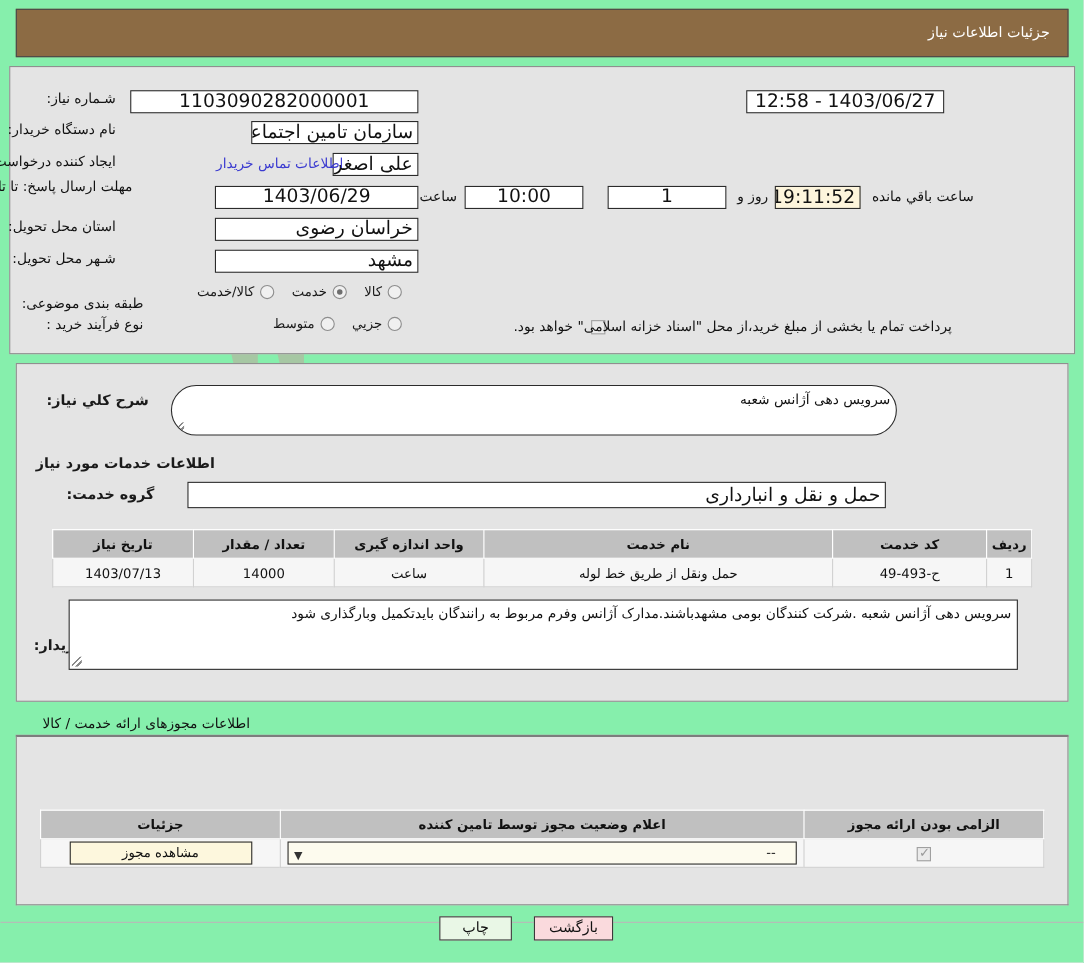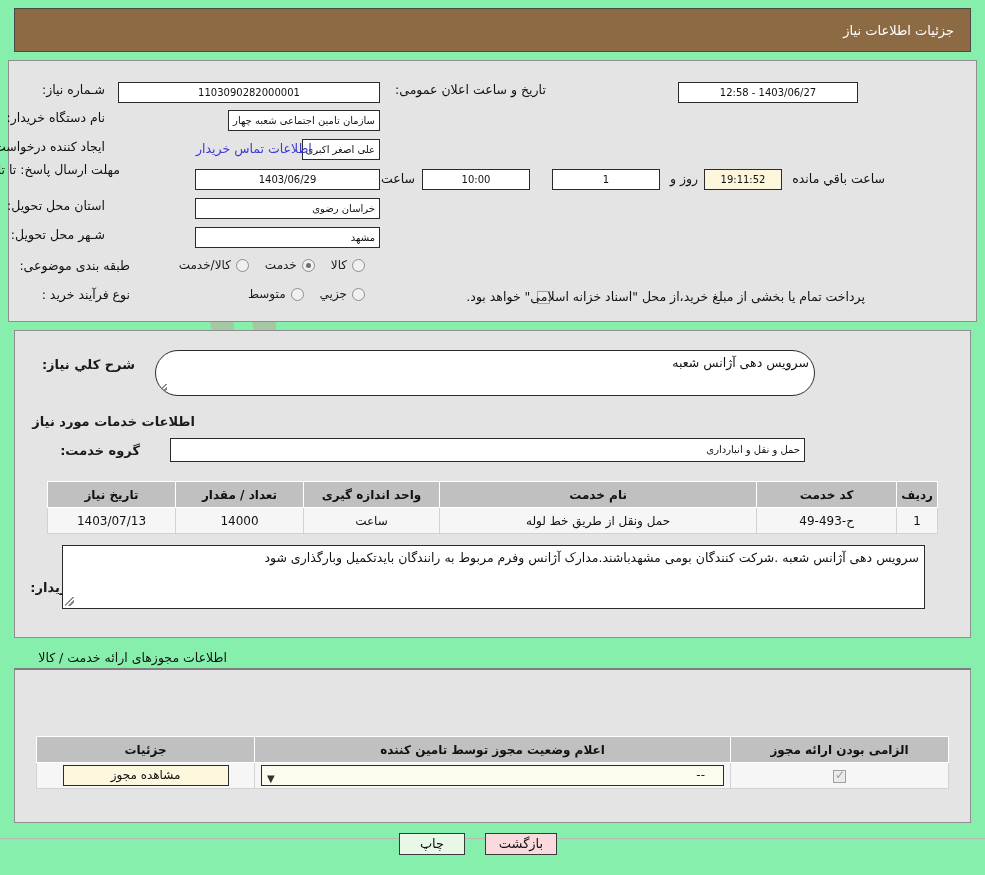--- a/index.html
+++ b/index.html
@@ -86,21 +86,21 @@
     color: #111;
   }
   .lbl-b { font-weight: bold; font-size: 13px; }
 
   .fld {
     background: #ffffff;
     border: 1px solid #2b2b2b;
     height: 21px;
     line-height: 19px;
     padding: 0 4px;
-    font-size: 10px;
+    font-size: 17px;
     text-align: center;
     color: #111;
     overflow: hidden;
     white-space: nowrap;
   }
   .fld.rt { text-align: right; }
   .fld.cream { background: #fdf5dc; }
 
   .link {
     color: #3a3ad0;
@@ -254,23 +254,20 @@
     <span>جزئیات اطلاعات نیاز</span>
   </div>
 
   <div class="panel panel-top"></div>
 
   <div class="row" style="top:82px; right:880px; width:100px; justify-content:flex-start; z-index:3;">
     <span class="lbl">شـماره نیاز:</span>
   </div>
   <div class="fld" style="position:absolute; top:82px; right:605px; width:262px; z-index:3;">1103090282000001</div>
 
-  <div class="row" style="top:82px; right:290px; width:300px; justify-content:flex-end; z-index:3;">
-    <span class="lbl">تاریخ و ساعت اعلان عمومی:</span>
-  </div>
   <div class="fld" style="position:absolute; top:82px; right:605px; left:None; width:180px; z-index:3; right:auto; left:678px;">1403/06/27 - 12:58</div>
 
   <div class="row" style="top:110px; right:880px; width:100px; justify-content:flex-start; z-index:3;">
     <span class="lbl">نام دستگاه خریدار:</span>
   </div>
   <div class="fld rt" style="position:absolute; top:110px; right:605px; left:228px; width:auto; z-index:3;">سازمان تامین اجتماعی شعبه چهار مشهد</div>
 
   <div class="row" style="top:139px; right:880px; width:100px; justify-content:flex-start; z-index:3;">
     <span class="lbl">ایجاد کننده درخواست:</span>
   </div>
@@ -291,21 +288,21 @@
   <div class="row" style="top:198px; right:880px; width:100px; justify-content:flex-start; z-index:3;">
     <span class="lbl">استان محل تحویل:</span>
   </div>
   <div class="fld rt" style="position:absolute; top:198px; right:605px; width:185px; z-index:3;">خراسان رضوی</div>
 
   <div class="row" style="top:227px; right:880px; width:100px; justify-content:flex-start; z-index:3;">
     <span class="lbl">شـهر محل تحویل:</span>
   </div>
   <div class="fld rt" style="position:absolute; top:227px; right:605px; width:185px; z-index:3;">مشهد</div>
 
-  <div class="row" style="top:258px; right:855px; width:125px; justify-content:flex-start; z-index:3;">
+  <div class="row" style="top:268px; right:855px; width:125px; justify-content:flex-start; z-index:3;">
     <span class="lbl">طبقه بندی موضوعی:</span>
   </div>
   <div class="row" style="top:258px; right:620px; z-index:3;">
     <span class="radio"></span>
     <span class="rlbl">کالا</span>
     <span class="radio on"></span>
     <span class="rlbl">خدمت</span>
     <span class="radio"></span>
     <span class="rlbl">کالا/خدمت</span>
   </div>

